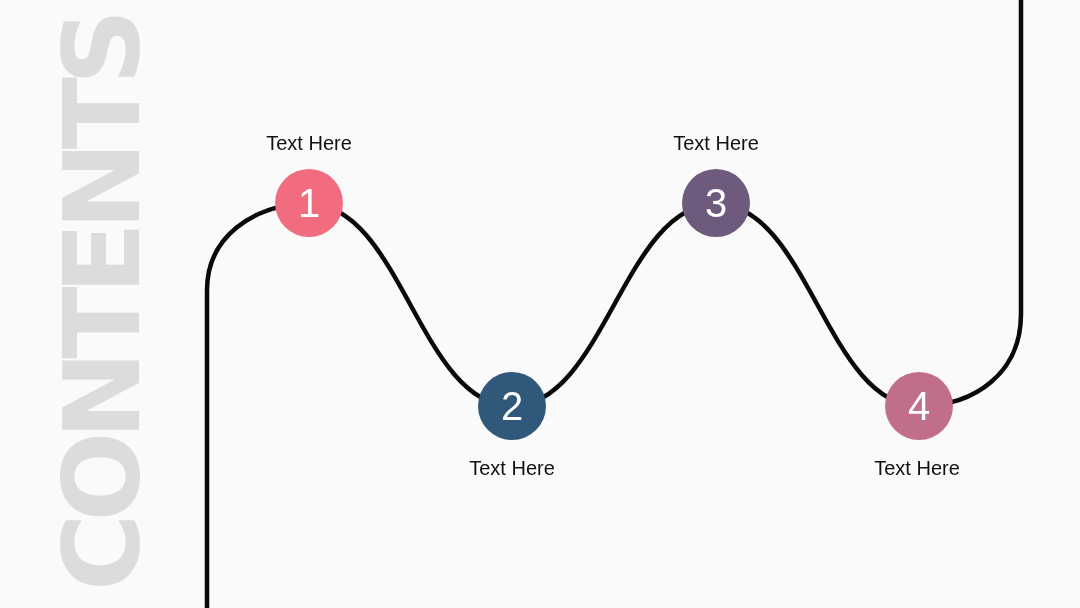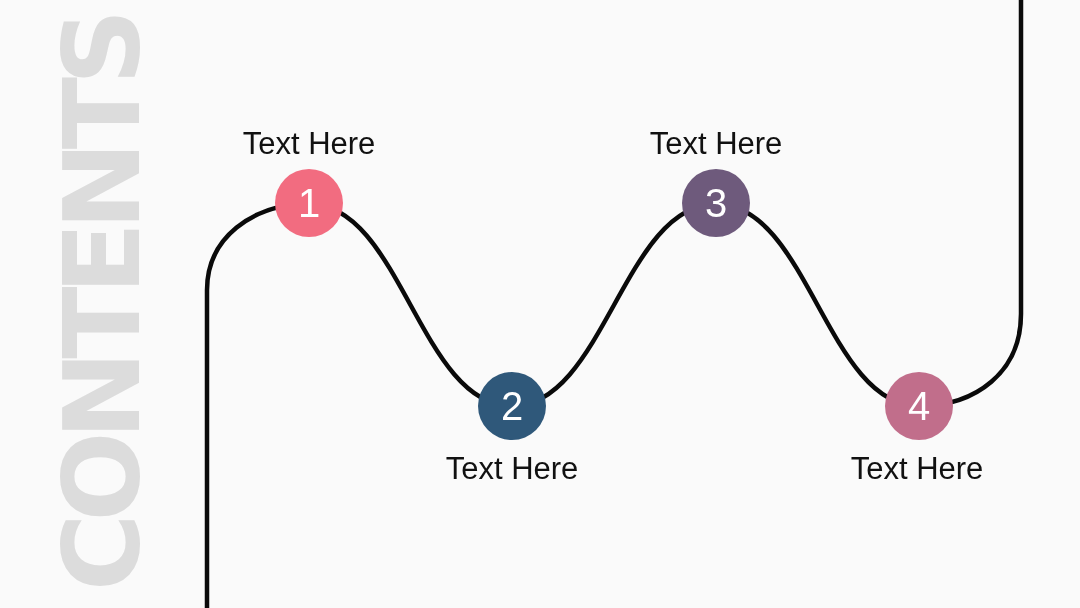--- a/index.html
+++ b/index.html
@@ -62,21 +62,21 @@
   }
   .marker-1 { left: 309px; top: 203px; }
   .marker-2 { left: 512px; top: 406px; }
   .marker-3 { left: 716px; top: 203px; }
   .marker-4 { left: 919px; top: 406px; }
 
   
   .step-label {
     position: absolute;
     transform: translate(-50%, -50%);
-    font-size: 31px;
+    font-size: 20px;
     color: #111111;
     white-space: nowrap;
     line-height: 1;
   }
   .label-1 { left: 309px; top: 143px; }
   .label-2 { left: 512px; top: 468px; }
   .label-3 { left: 716px; top: 143px; }
   .label-4 { left: 917px; top: 468px; }
 </style>
 </head>

